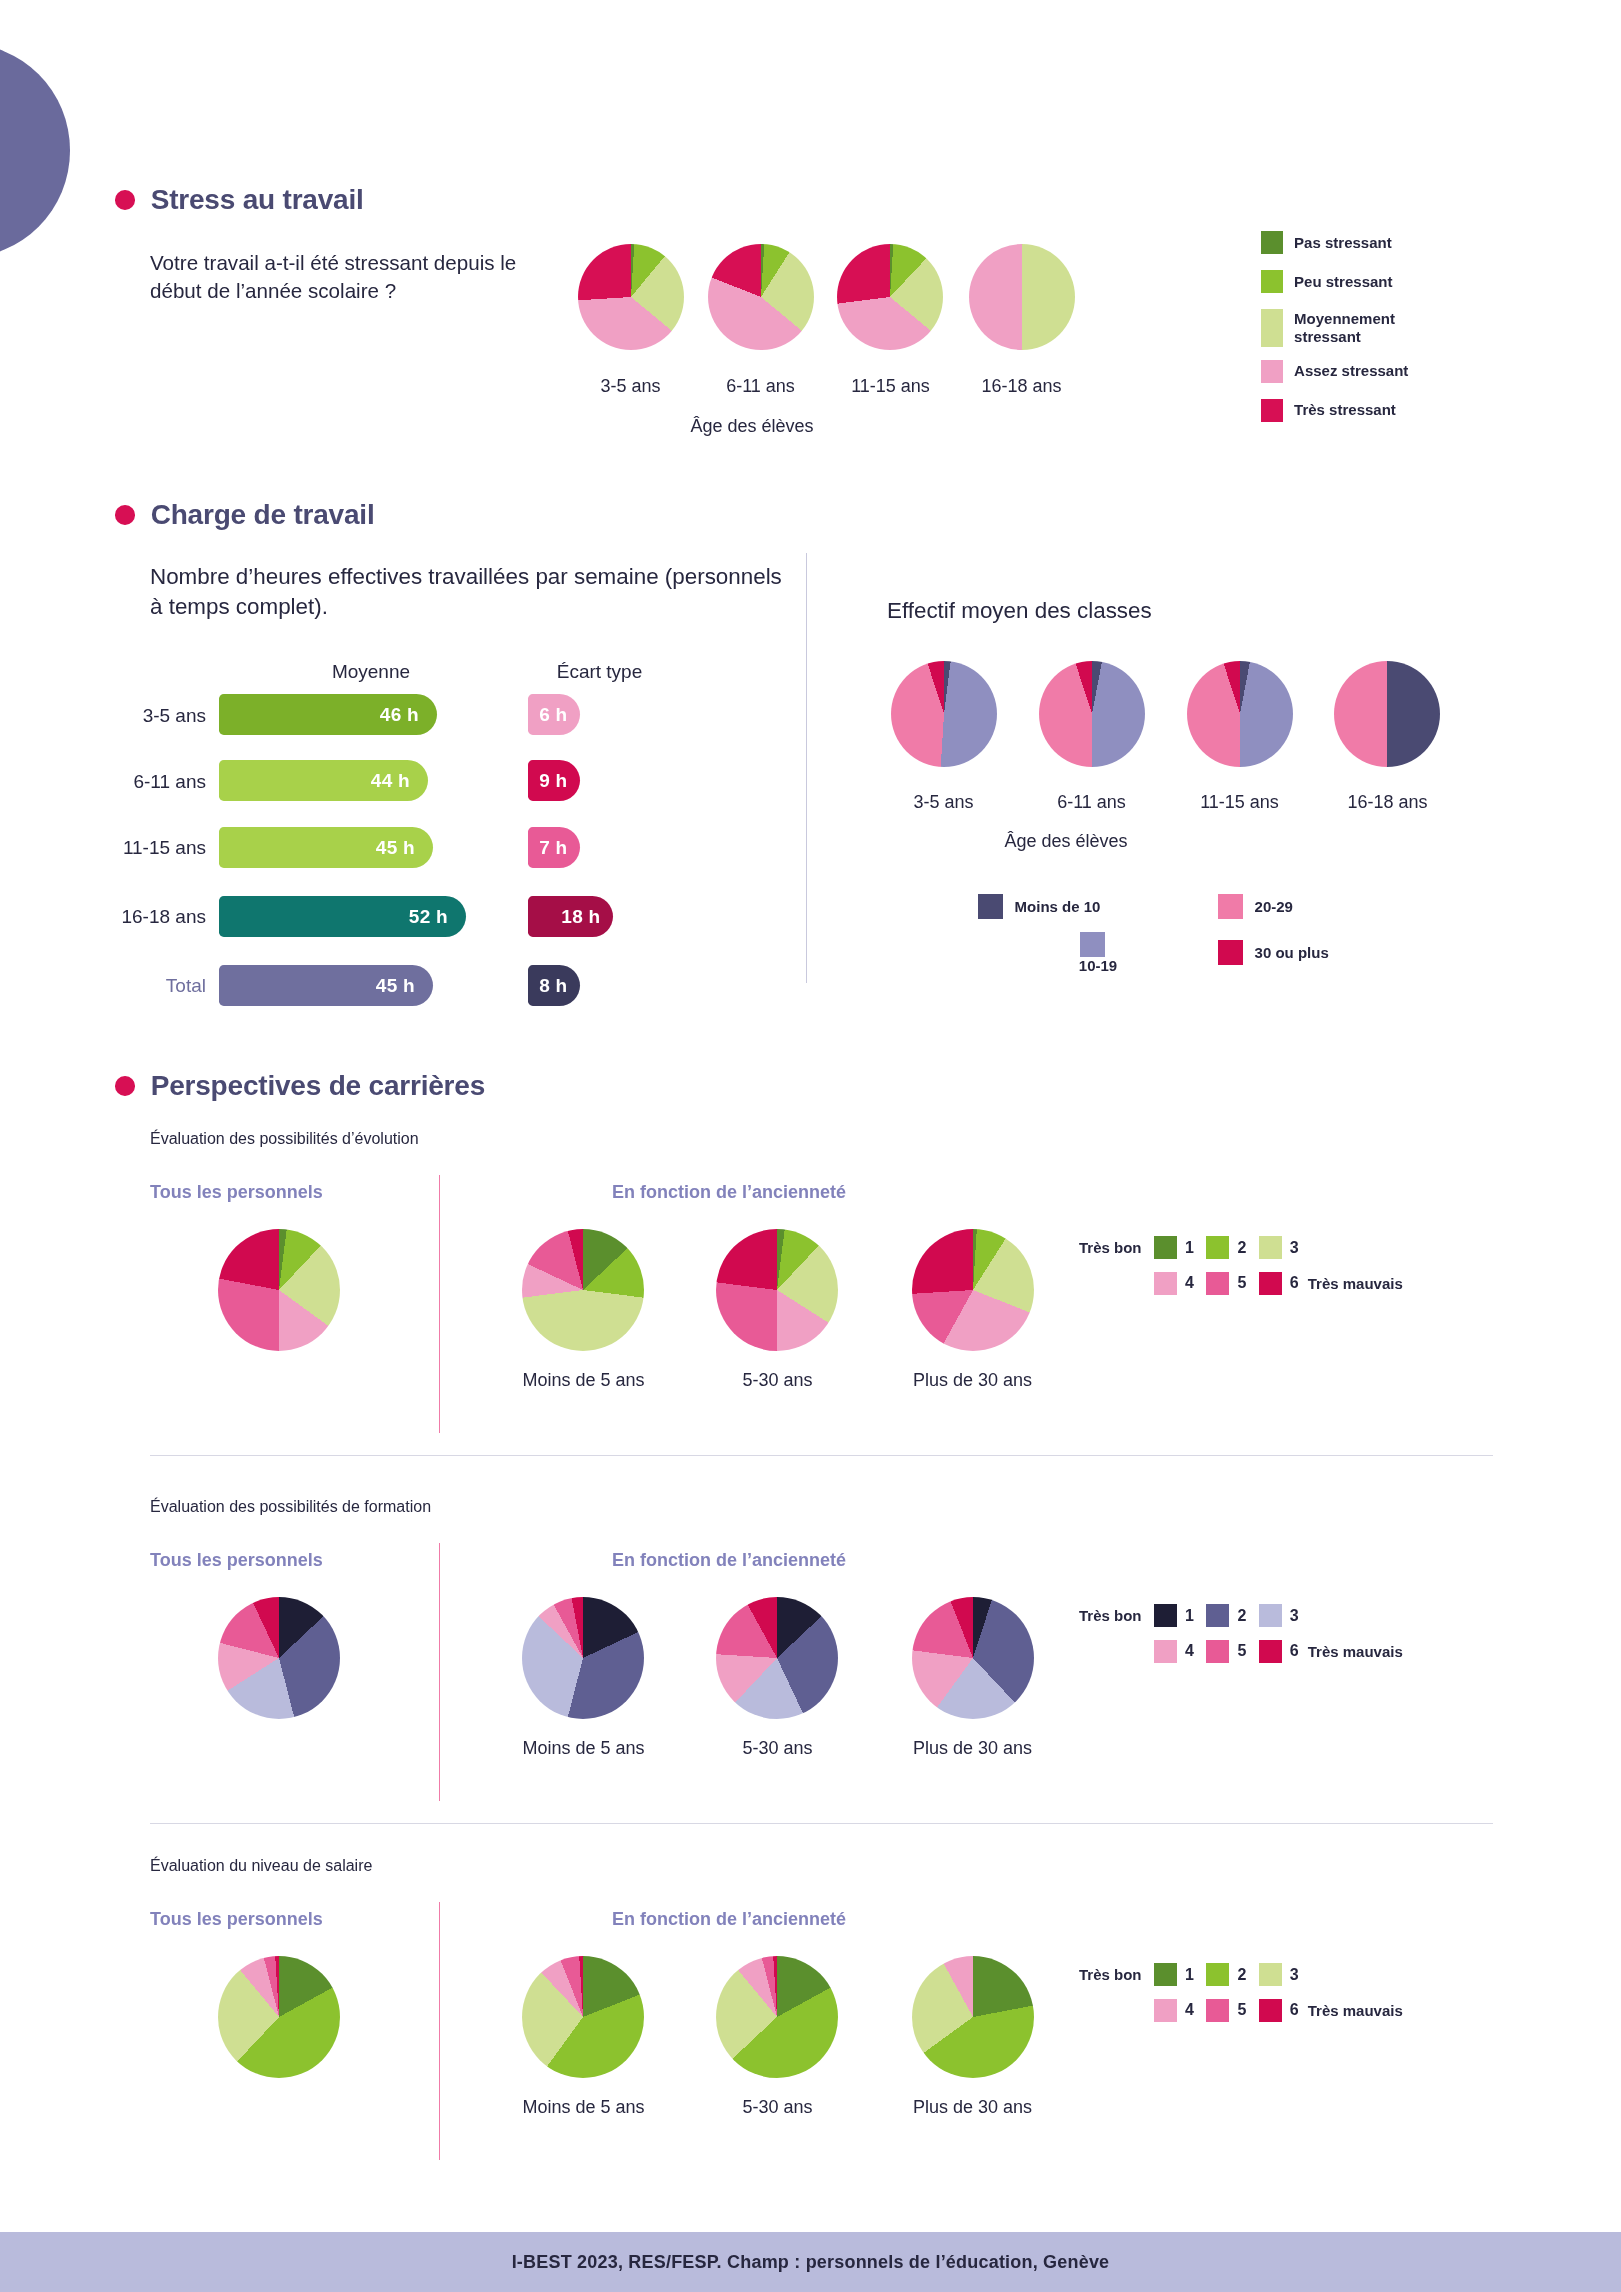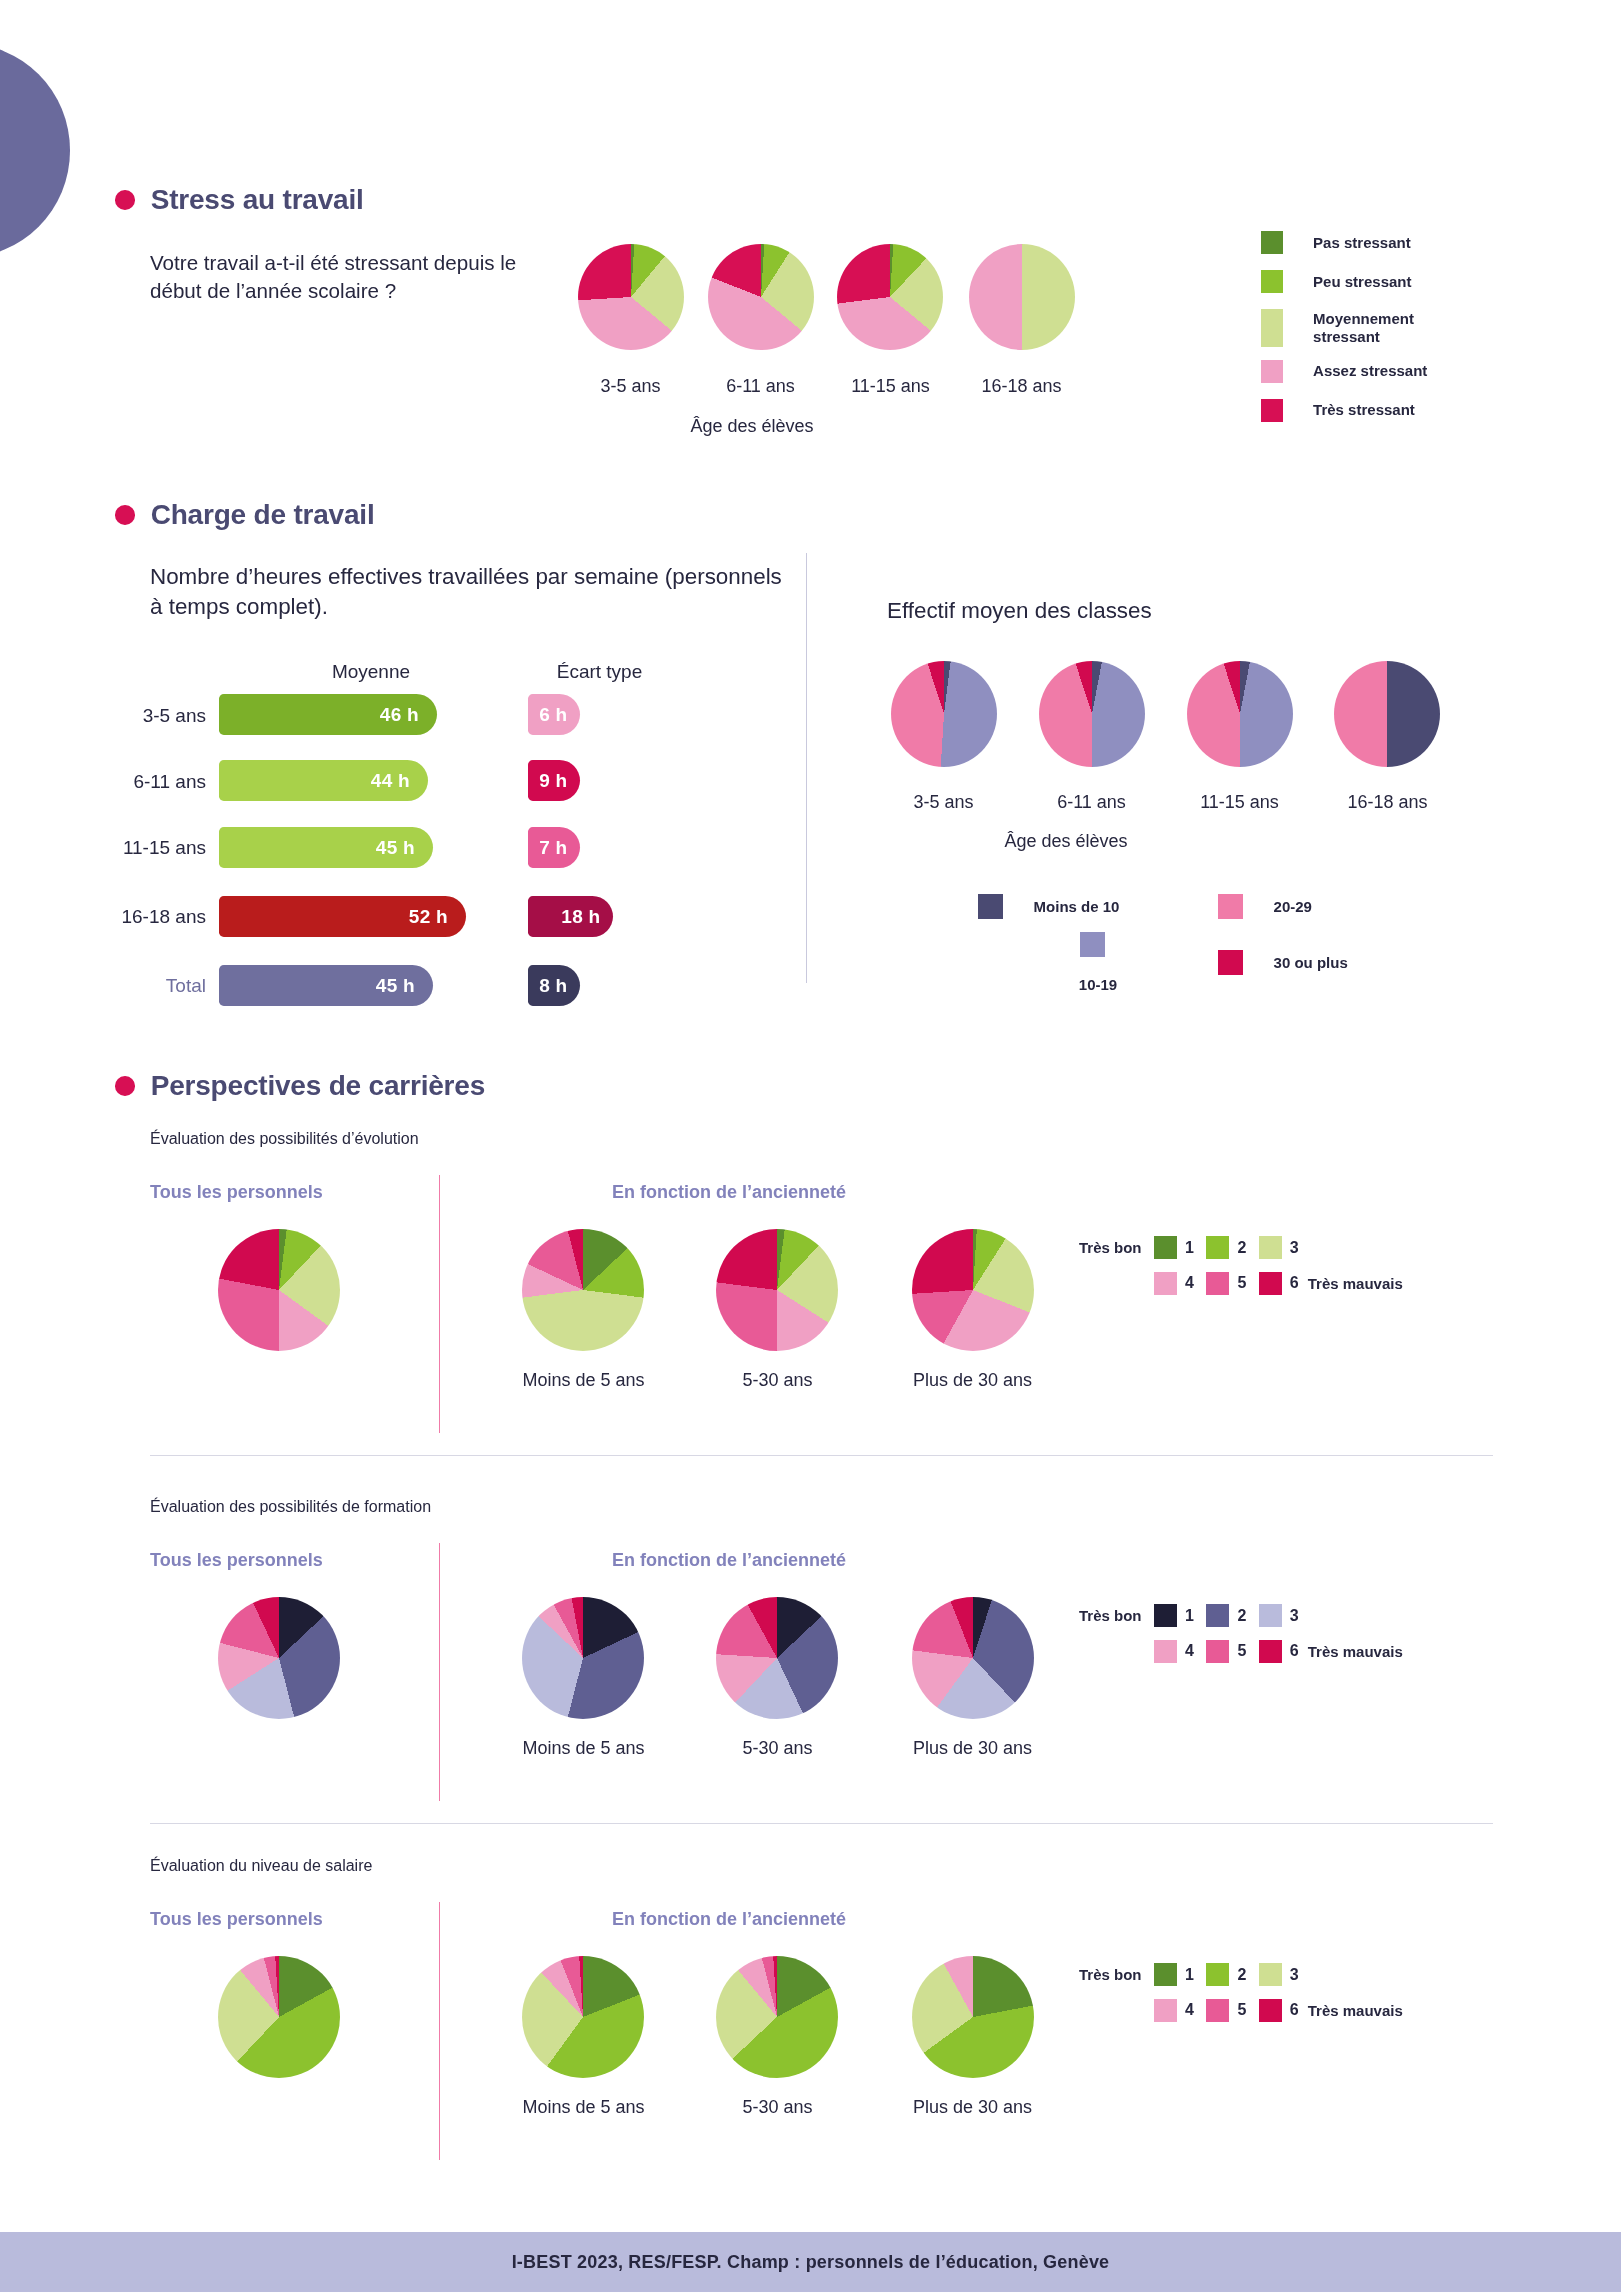--- a/index.html
+++ b/index.html
@@ -37,21 +37,21 @@
   .qtext{position:absolute;font-size:20.6px;line-height:1.38;color:#27273f;}
   .subtitle{position:absolute;font-size:22.4px;color:#27273f;}
   .smalllabel{position:absolute;font-size:18px;color:#27273f;text-align:center;}
   .axislabel{position:absolute;font-size:18px;color:#27273f;text-align:center;width:100%;}
 
   
   .pie{position:absolute;border-radius:50%;}
 
   
   .legend{position:absolute;}
-  .leg-row{display:flex;align-items:center;margin-bottom:5.4px;gap:19px;}
+  .leg-row{display:flex;align-items:center;margin-bottom:5.4px;}
   .leg-swatch{width:21.5px;height:23px;flex:none;margin-right:11.6px;}
   .leg-text{font-size:15px;color:#27273f;line-height:1.18;font-weight:600;}
 
   
   .barlabel{position:absolute;font-size:19px;color:#27273f;text-align:right;}
   .bar{position:absolute;height:41px;border-radius:5.4px 23px 23px 5.4px;display:flex;align-items:center;justify-content:flex-end;}
   .bar span{color:#fff;font-weight:800;font-size:19px;padding-right:18px;letter-spacing:0.3px;}
   .colhead{position:absolute;font-size:19px;color:#27273f;text-align:center;}
 
   .vsep{position:absolute;width:1.4px;background:#c9c9dd;}
@@ -151,21 +151,21 @@
         <span style="padding-right: 12.5px;">9 h</span>
       </div>
       <div class="barlabel" style="left: 81px; top: 837px; width: 125px;">11-15 ans</div>
       <div class="bar" style="left: 219px; top: 827px; width: 214px; background: rgb(168, 209, 74);">
         <span>45 h</span>
       </div>
       <div class="bar" style="left: 528px; top: 827px; width: 52px; background: rgb(232, 90, 150);">
         <span style="padding-right: 12.5px;">7 h</span>
       </div>
       <div class="barlabel" style="left: 81px; top: 906px; width: 125px;">16-18 ans</div>
-      <div class="bar" style="left: 219px; top: 896px; width: 247px; background: #b91c1c;">
+      <div class="bar" style="left: 219px; top: 896px; width: 247px; background: #0f766e;">
         <span>52 h</span>
       </div>
       <div class="bar" style="left: 528px; top: 896px; width: 85px; background: rgb(165, 14, 71);">
         <span style="padding-right: 12.5px;">18 h</span>
       </div>
       <div class="barlabel" style="left: 81px; top: 975px; width: 125px; color: rgb(111, 111, 158);">Total</div>
       <div class="bar" style="left: 219px; top: 965px; width: 214px; background: rgb(111, 111, 158);">
         <span>45 h</span>
       </div>
       <div class="bar" style="left: 528px; top: 965px; width: 52px; background: rgb(58, 58, 92);">

